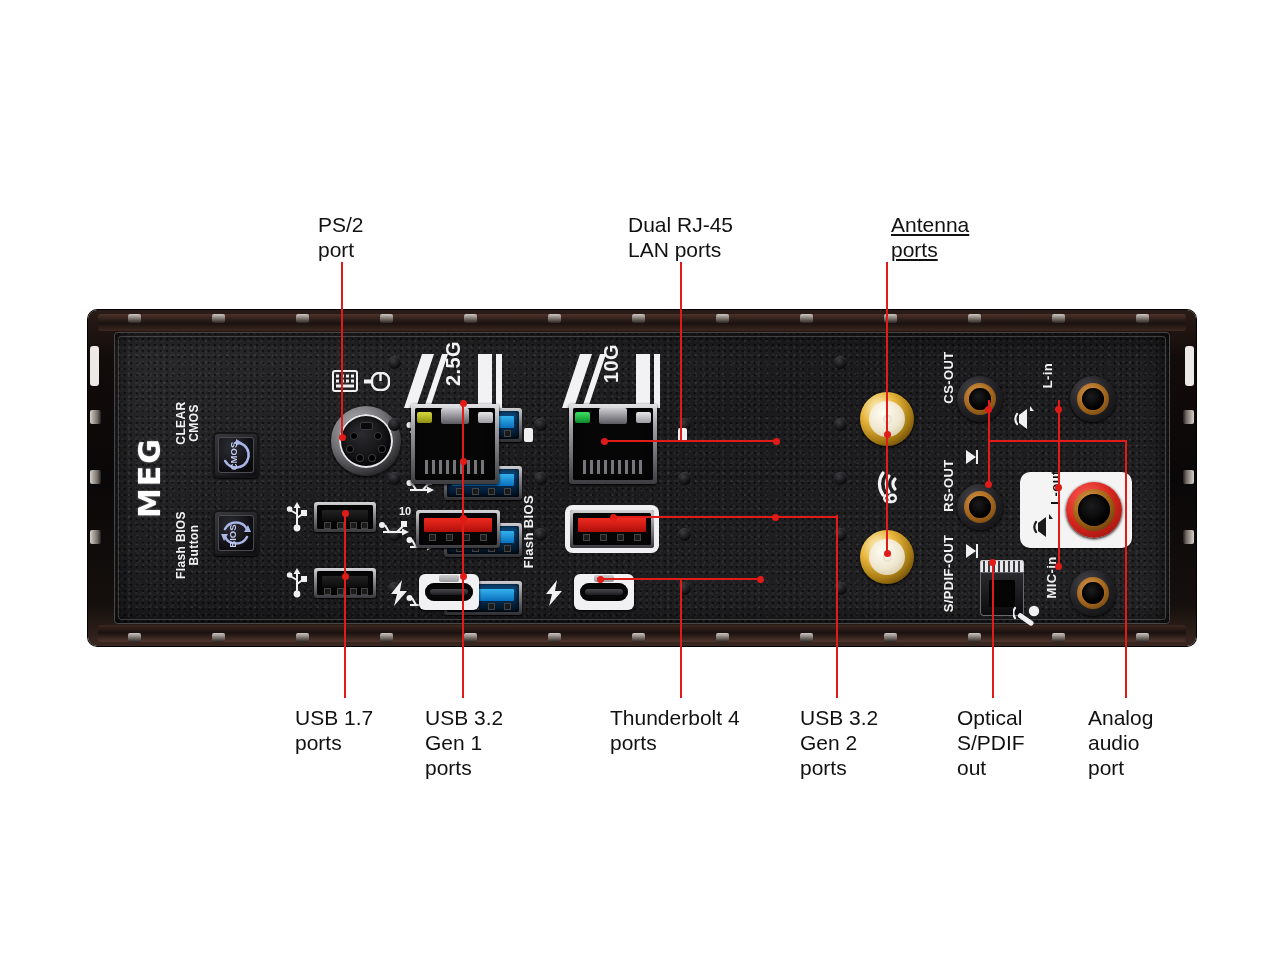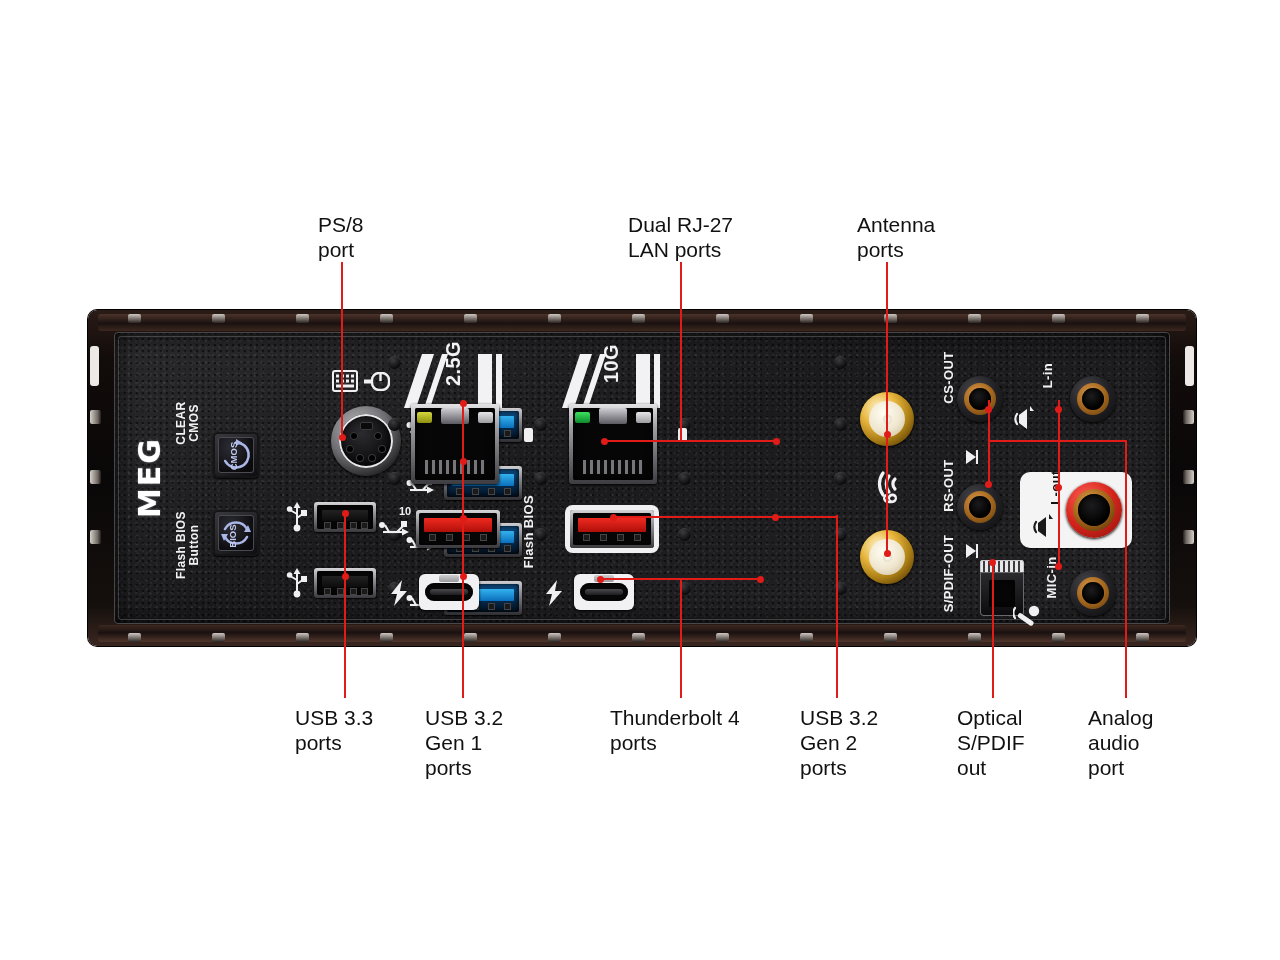--- a/index.html
+++ b/index.html
@@ -609,27 +609,27 @@
     <div class="dot" style="left: 984.5px; top: 405.5px; background: rgb(224, 27, 24);"></div>
     <div class="dot" style="left: 984.5px; top: 480.5px; background: rgb(224, 27, 24);"></div>
     <div class="lead v" style="left: 988px; top: 400px; height: 40px; background: rgb(224, 27, 24);"></div>
     <div class="lead v" style="left: 1058px; top: 400px; height: 170px; background: rgb(224, 27, 24);"></div>
     <div class="dot" style="left: 1054.5px; top: 405.5px; background: rgb(224, 27, 24);"></div>
     <div class="dot" style="left: 1054.5px; top: 483.5px; background: rgb(224, 27, 24);"></div>
     <div class="dot" style="left: 1054.5px; top: 562.5px; background: rgb(224, 27, 24);"></div>
   </div>
 
 <div id="callouts">
-    <div class="callout" style="left: 318px; top: 212px;">PS/8
+    <div class="callout" style="left: 318px; top: 212px;">PS/2
 port</div>
-    <div class="callout" style="left: 628px; top: 212px;">Dual RJ-27
+    <div class="callout" style="left: 628px; top: 212px;">Dual RJ-45
 LAN ports</div>
-    <div class="callout" style="left: 857px; top: 212px;">Antenna
+    <div class="callout" style="left: 891px; top: 212px; text-decoration: underline;">Antenna
 ports</div>
-    <div class="callout" style="left: 295px; top: 705px;">USB 3.3
+    <div class="callout" style="left: 295px; top: 705px;">USB 1.7
 ports</div>
     <div class="callout" style="left: 425px; top: 705px;">USB 3.2
 Gen 1
 ports</div>
     <div class="callout" style="left: 610px; top: 705px;">Thunderbolt 4
 ports</div>
     <div class="callout" style="left: 800px; top: 705px;">USB 3.2
 Gen 2
 ports</div>
     <div class="callout" style="left: 957px; top: 705px;">Optical

